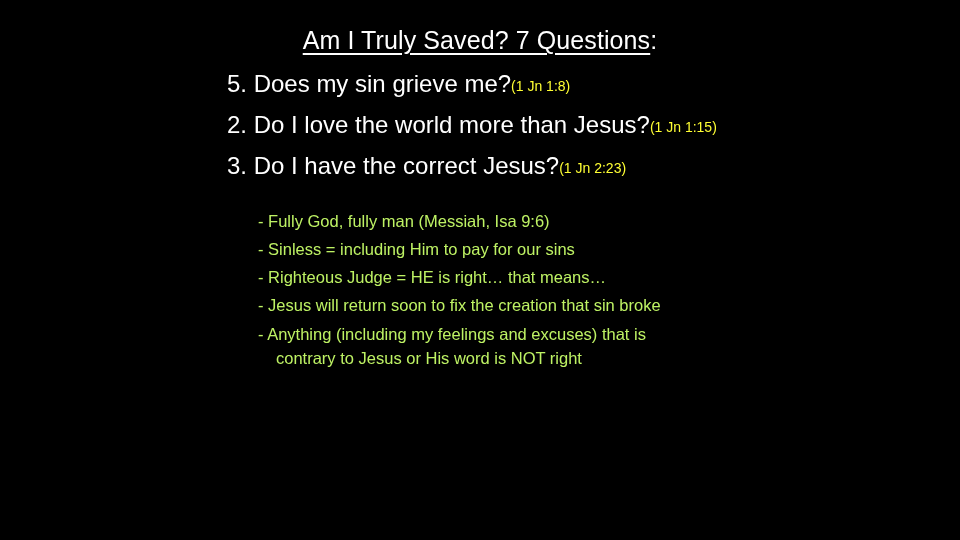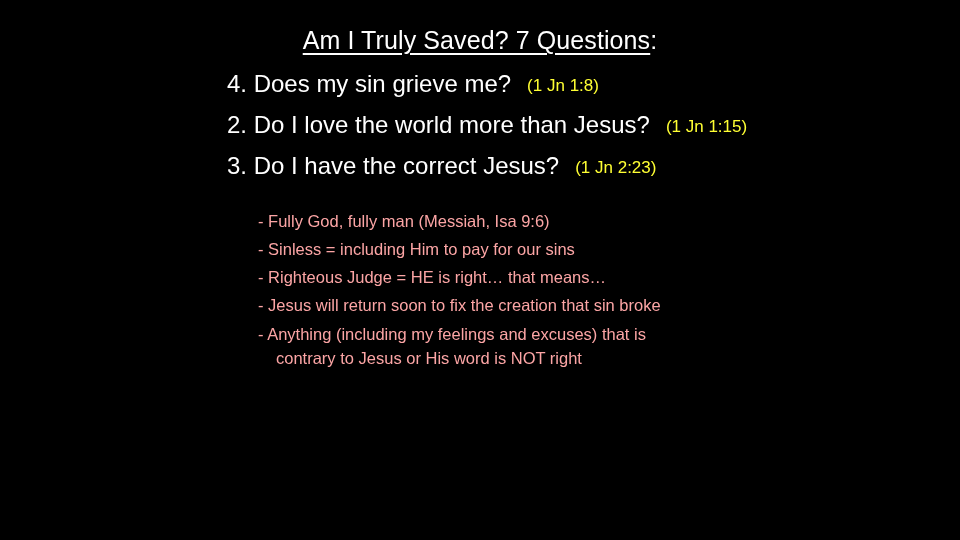--- a/index.html
+++ b/index.html
@@ -56,32 +56,32 @@
     color: #ffffff;
     font-size: 24px;
     line-height: 30px;
     white-space: nowrap;
   }
   .question-row .q-text {
     color: #ffffff;
   }
   .question-row .q-ref {
     color: #ffff33;
-    font-size: 17px;
-    margin-left: 16px;
+    font-size: 14px;
+    margin-left: 0;
     vertical-align: 1px;
   }
 
   
   .subpoints {
     position: absolute;
     left: 258px;
     top: 207px;
     width: 640px;
-    color: #fca5a5;
+    color: #bef264;
     font-size: 16.5px;
   }
   .subpoint {
     line-height: 28px;
     white-space: nowrap;
   }
   .subpoint .wrap-line {
     display: block;
     padding-left: 18px;
     line-height: 24px;
@@ -97,21 +97,21 @@
 
 <div id="slide">
 
   <div class="slide-title">
     <span class="underlined">Am I Truly Saved? 7 Questions</span><span class="tail">:</span>
   </div>
 
   <div class="questions">
 
     <div class="question-row">
-      <span class="q-text">4. Does my sin grieve me?</span><span class="q-ref">(1 Jn 1:8)</span>
+      <span class="q-text">5. Does my sin grieve me?</span><span class="q-ref">(1 Jn 1:8)</span>
     </div>
 
     <div class="question-row">
       <span class="q-text">2. Do I love the world more than Jesus?</span><span class="q-ref">(1 Jn 1:15)</span>
     </div>
 
     <div class="question-row">
       <span class="q-text">3. Do I have the correct Jesus?</span><span class="q-ref">(1 Jn 2:23)</span>
     </div>
 

